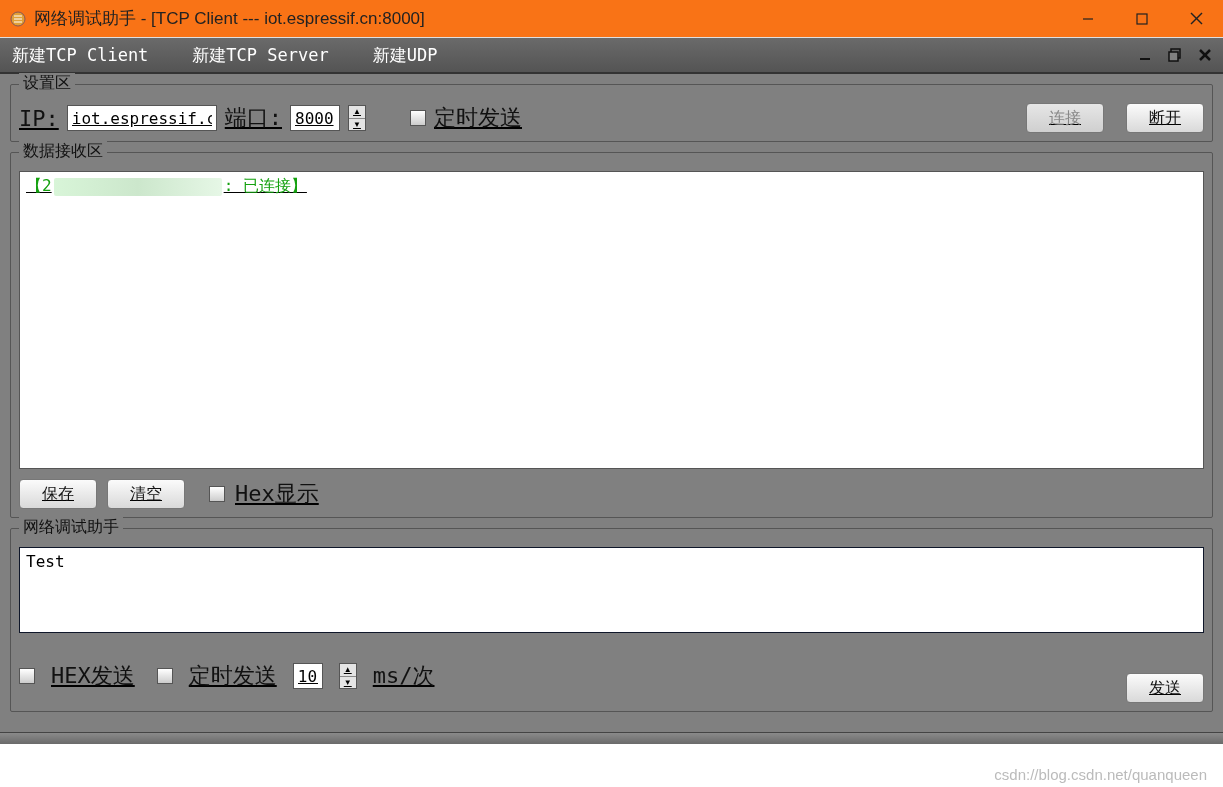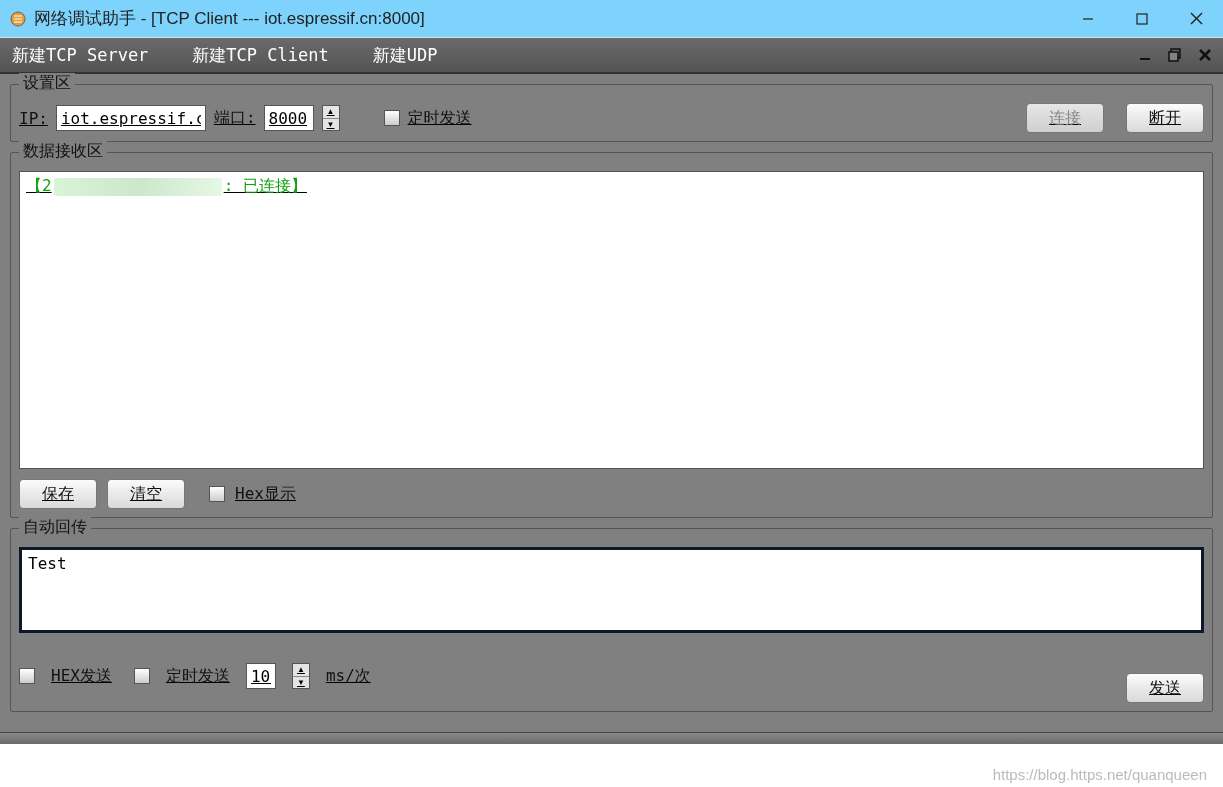--- a/index.html
+++ b/index.html
@@ -6,21 +6,21 @@
   body {
     margin: 0;
     font-family: "Microsoft YaHei", SimSun, Arial, sans-serif;
     background: #fff;
     width: 1223px;
     height: 787px;
     overflow: hidden;
   }
   .title-bar {
     height: 38px;
-    background: #7dd3fc;
+    background: #f97316;
     display: flex;
     align-items: center;
     padding-left: 8px;
     border-bottom: 1px solid #e0e0e0;
   }
   .title-bar .app-icon {
     width: 20px;
     height: 20px;
     margin-right: 6px;
     display: flex;
@@ -104,21 +104,21 @@
     font-size: 16px;
     color: #111;
   }
   .row {
     display: flex;
     align-items: center;
     gap: 8px;
   }
   .lbl {
     font-family: "SimSun", monospace;
-    font-size: 16px;
+    font-size: 22px;
     color: #111;
   }
   .text-input {
     background: #fff;
     border: 1px solid #555;
     height: 26px;
     padding: 2px 4px;
     font-family: "SimSun", monospace;
     font-size: 16px;
   }
@@ -194,21 +194,21 @@
     border-radius: 2px;
   }
   .recv-toolbar {
     display: flex;
     align-items: center;
     gap: 10px;
     margin-top: 10px;
   }
   .send-box {
     background: #fff;
-    border: 3px solid #0f172a;
+    border: 1px solid #0f172a;
     height: 86px;
     padding: 4px 6px;
     font-family: "SimSun", monospace;
     font-size: 16px;
     resize: none;
   }
   .send-toolbar {
     display: flex;
     align-items: center;
     gap: 16px;
@@ -264,22 +264,22 @@
       <div class="win-btn">
         <svg width="13" height="13">
             <line x1="1" y1="1" x2="12" y2="12" stroke="#222" stroke-width="1.4"></line>
             <line x1="12" y1="1" x2="1" y2="12" stroke="#222" stroke-width="1.4"></line>
           </svg>
       </div>
     </div>
   </div>
 
   <div class="menu-bar">
+    <div class="menu-item">新建TCP Client</div>
     <div class="menu-item">新建TCP Server</div>
-    <div class="menu-item">新建TCP Client</div>
     <div class="menu-item">新建UDP</div>
     <div class="sub-controls">
       <div class="doc-ctrl">
         <svg width="14" height="14">
             <rect x="2" y="10" width="10" height="2" fill="#111"></rect>
           </svg>
       </div>
       <div class="doc-ctrl">
         <svg width="14" height="14">
             <rect x="3" y="1" width="9" height="9" fill="none" stroke="#111" stroke-width="1.5"></rect>
@@ -330,35 +330,35 @@
       <div class="recv-toolbar">
         <div class="app-btn">保存</div>
         <div class="app-btn">清空</div>
         <span style="width:4px"></span>
         <span class="checkbox"></span>
         <span class="lbl">Hex显示</span>
       </div>
     </div>
 
     <div class="fieldset">
-      <div class="legend">自动回传</div>
+      <div class="legend">网络调试助手</div>
       <textarea class="send-box" style="width: 100%;">Test</textarea>
       <div class="send-toolbar">
         <span class="checkbox"></span>
         <span class="lbl">HEX发送</span>
         <span class="checkbox" style="margin-left:6px"></span>
         <span class="lbl">定时发送</span>
         <input class="text-input" style="width: 30px;" value="1000">
         <div class="spinner">
           <div class="arrow">▲</div>
           <div class="arrow">▼</div>
         </div>
         <span class="lbl">ms/次</span>
         <div class="app-btn send-btn">发送</div>
       </div>
     </div>
 
   </div>
 
   <div class="status-footer"></div>
 
-  <div class="watermark">https://blog.https.net/quanqueen</div>
+  <div class="watermark">csdn://blog.csdn.net/quanqueen</div>
 </div>
 
 </body></html>

